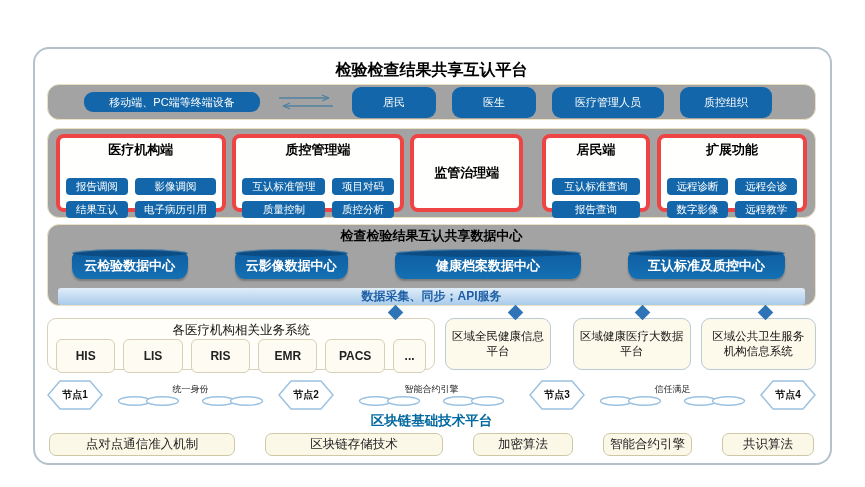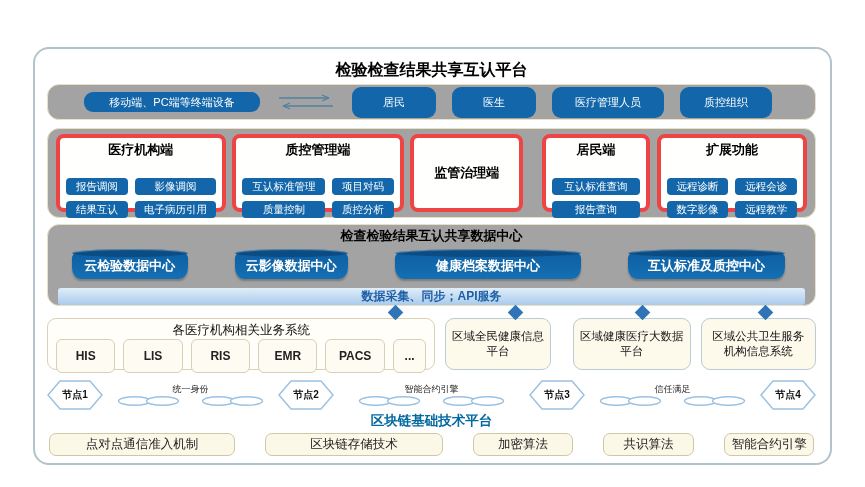--- a/index.html
+++ b/index.html
@@ -247,22 +247,22 @@
             <div class="hex-label">节点4</div>
           </div>
         </div>
 
       <div class="bc-title">区块链基础技术平台</div>
 
       <div id="components-row">
           <div class="component-btn" style="width: 24.3%;">点对点通信准入机制</div>
           <div class="component-btn" style="width: 23.3%;">区块链存储技术</div>
           <div class="component-btn" style="width: 13%;">加密算法</div>
+          <div class="component-btn" style="width: 11.7%;">智能合约引擎</div>
           <div class="component-btn" style="width: 12%;">共识算法</div>
-          <div class="component-btn" style="width: 11.7%;">智能合约引擎</div>
         </div>
     </div>
 
     <div id="sidebar">
       <div id="sidebar-title">安全</div>
     <div class="sidebar-item">区块链存证</div>
         <div class="sidebar-item">访问审计</div>
         <div class="sidebar-item">数据溯源</div>
       </div>
 

